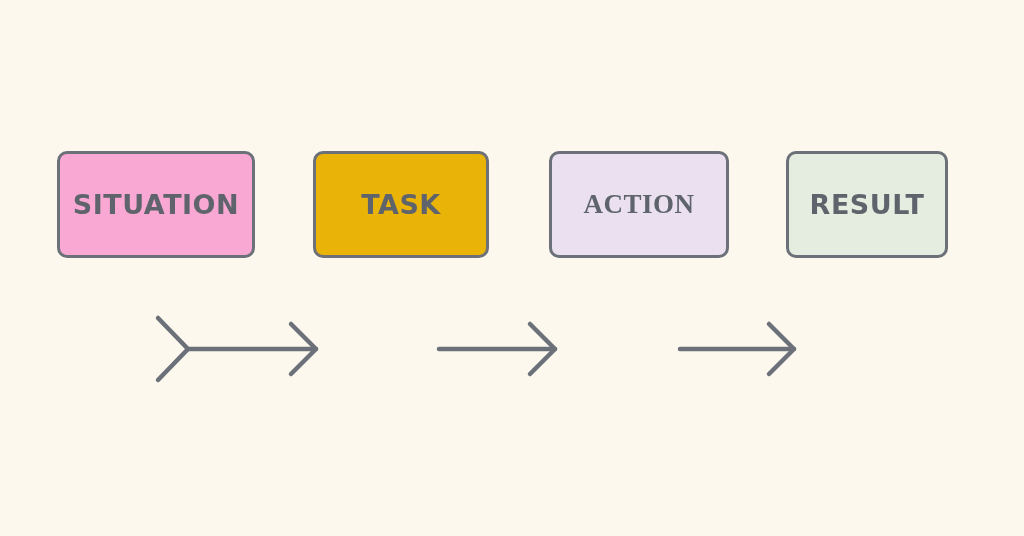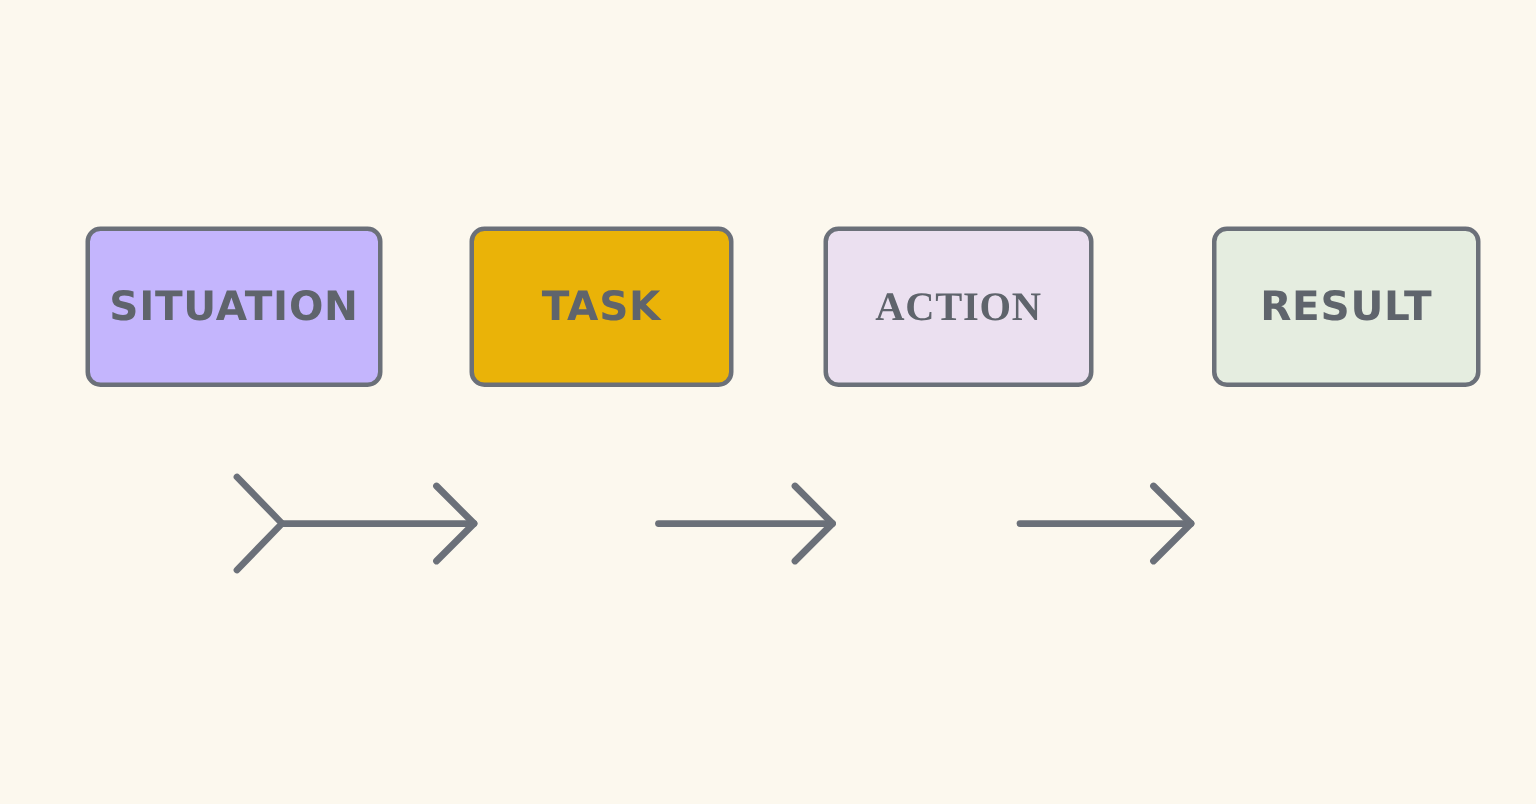--- a/index.html
+++ b/index.html
@@ -19,28 +19,28 @@
   }
   .box span {
     font-weight:bold;
     font-size:27px;
     letter-spacing:0.5px;
     color:#5f646c;
   }
   #b0 { left:57px; width:198px; }
   #b1 { left:313px; width:176px; }
   #b2 { left:549px; width:180px;font-family:Liberation Serif, serif; }
-  #b3 { left:808px; width:179px; }
+  #b3 { left:786px; width:162px; }
   svg.arrows { position:absolute; left:0; top:0; }
 </style>
 </head>
 <body>
 
 <div>
-  <div class="box" id="b0" style="background: #c4b5fd;">
+  <div class="box" id="b0" style="background: #f9a8d4;">
     <span>SITUATION</span>
   </div>
   <div class="box" id="b1" style="background: #eab308;">
     <span>TASK</span>
   </div>
   <div class="box" id="b2" style="background: rgb(235, 224, 240);">
     <span>ACTION</span>
   </div>
   <div class="box" id="b3" style="background: rgb(229, 237, 224);">
     <span>RESULT</span>

